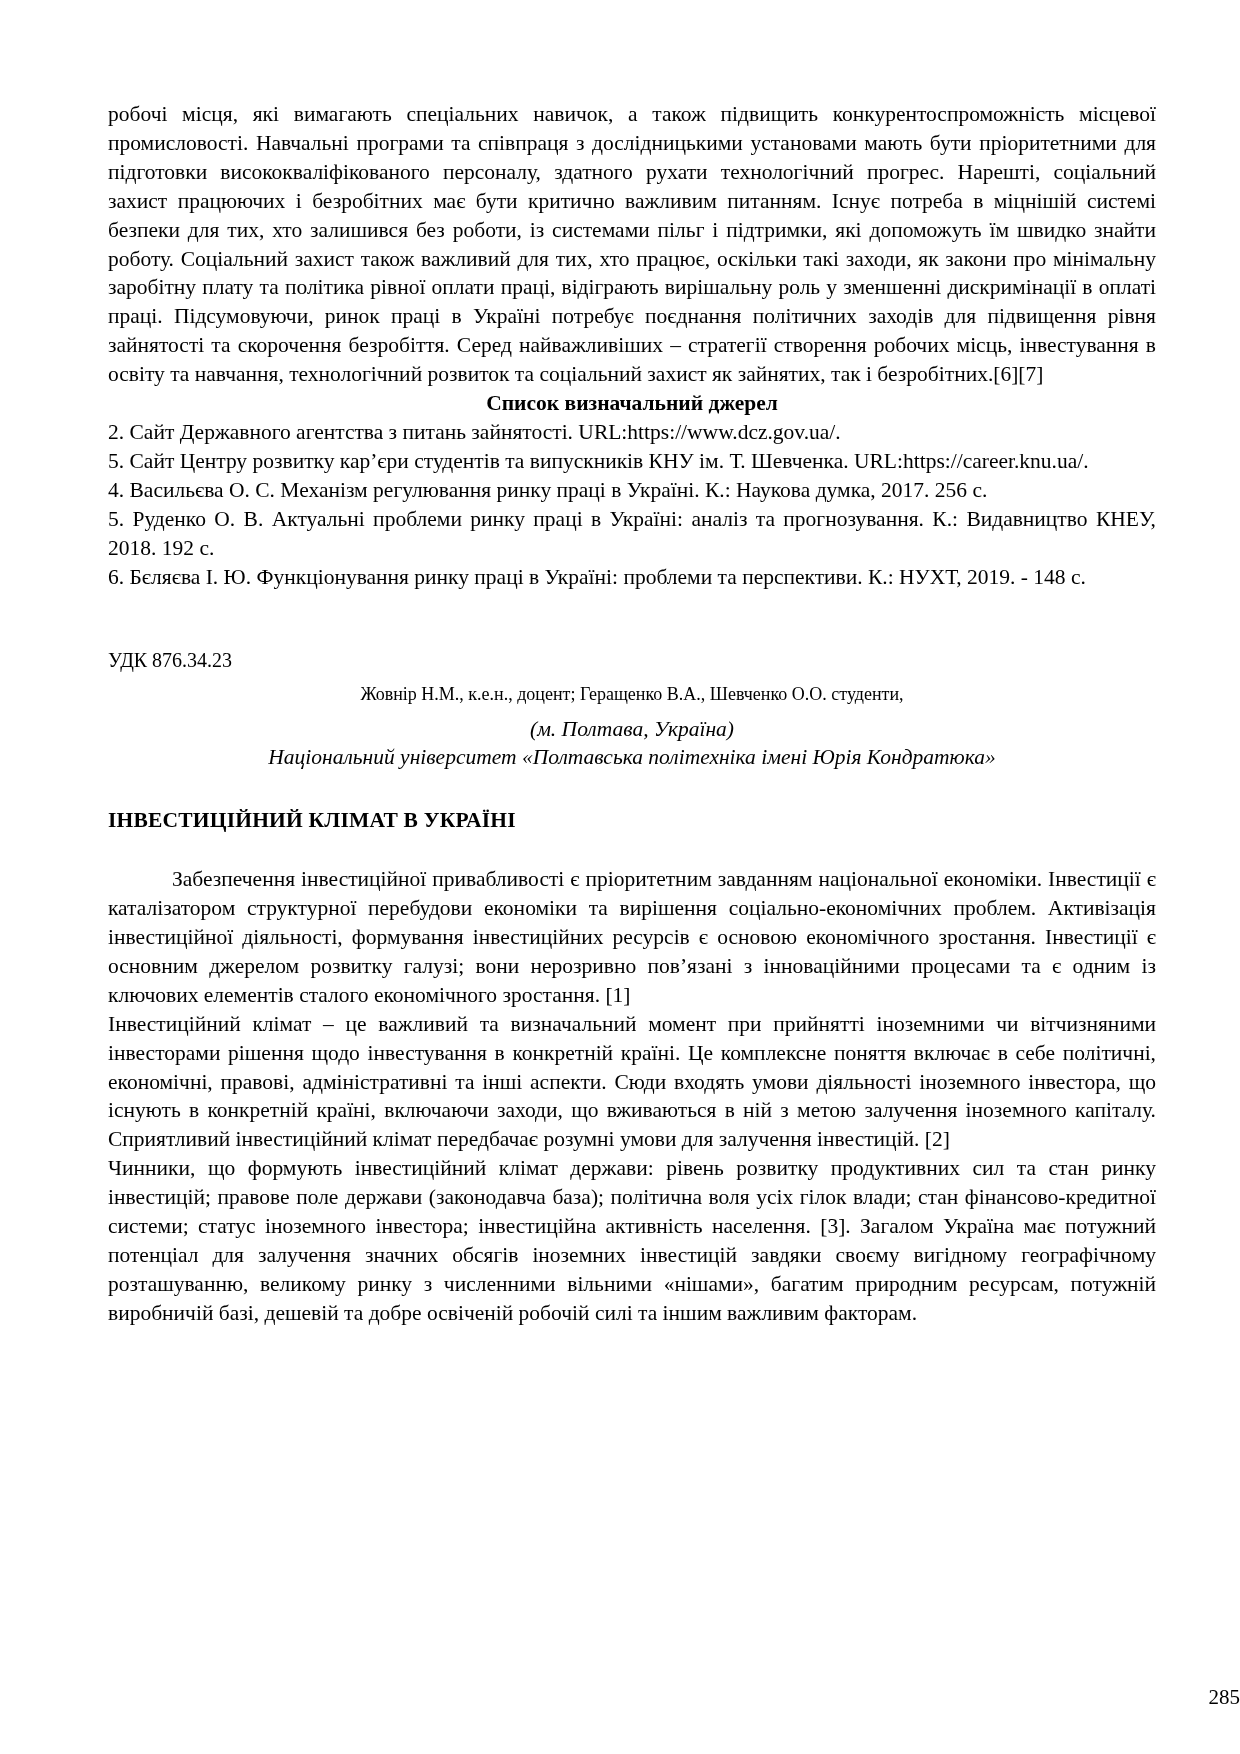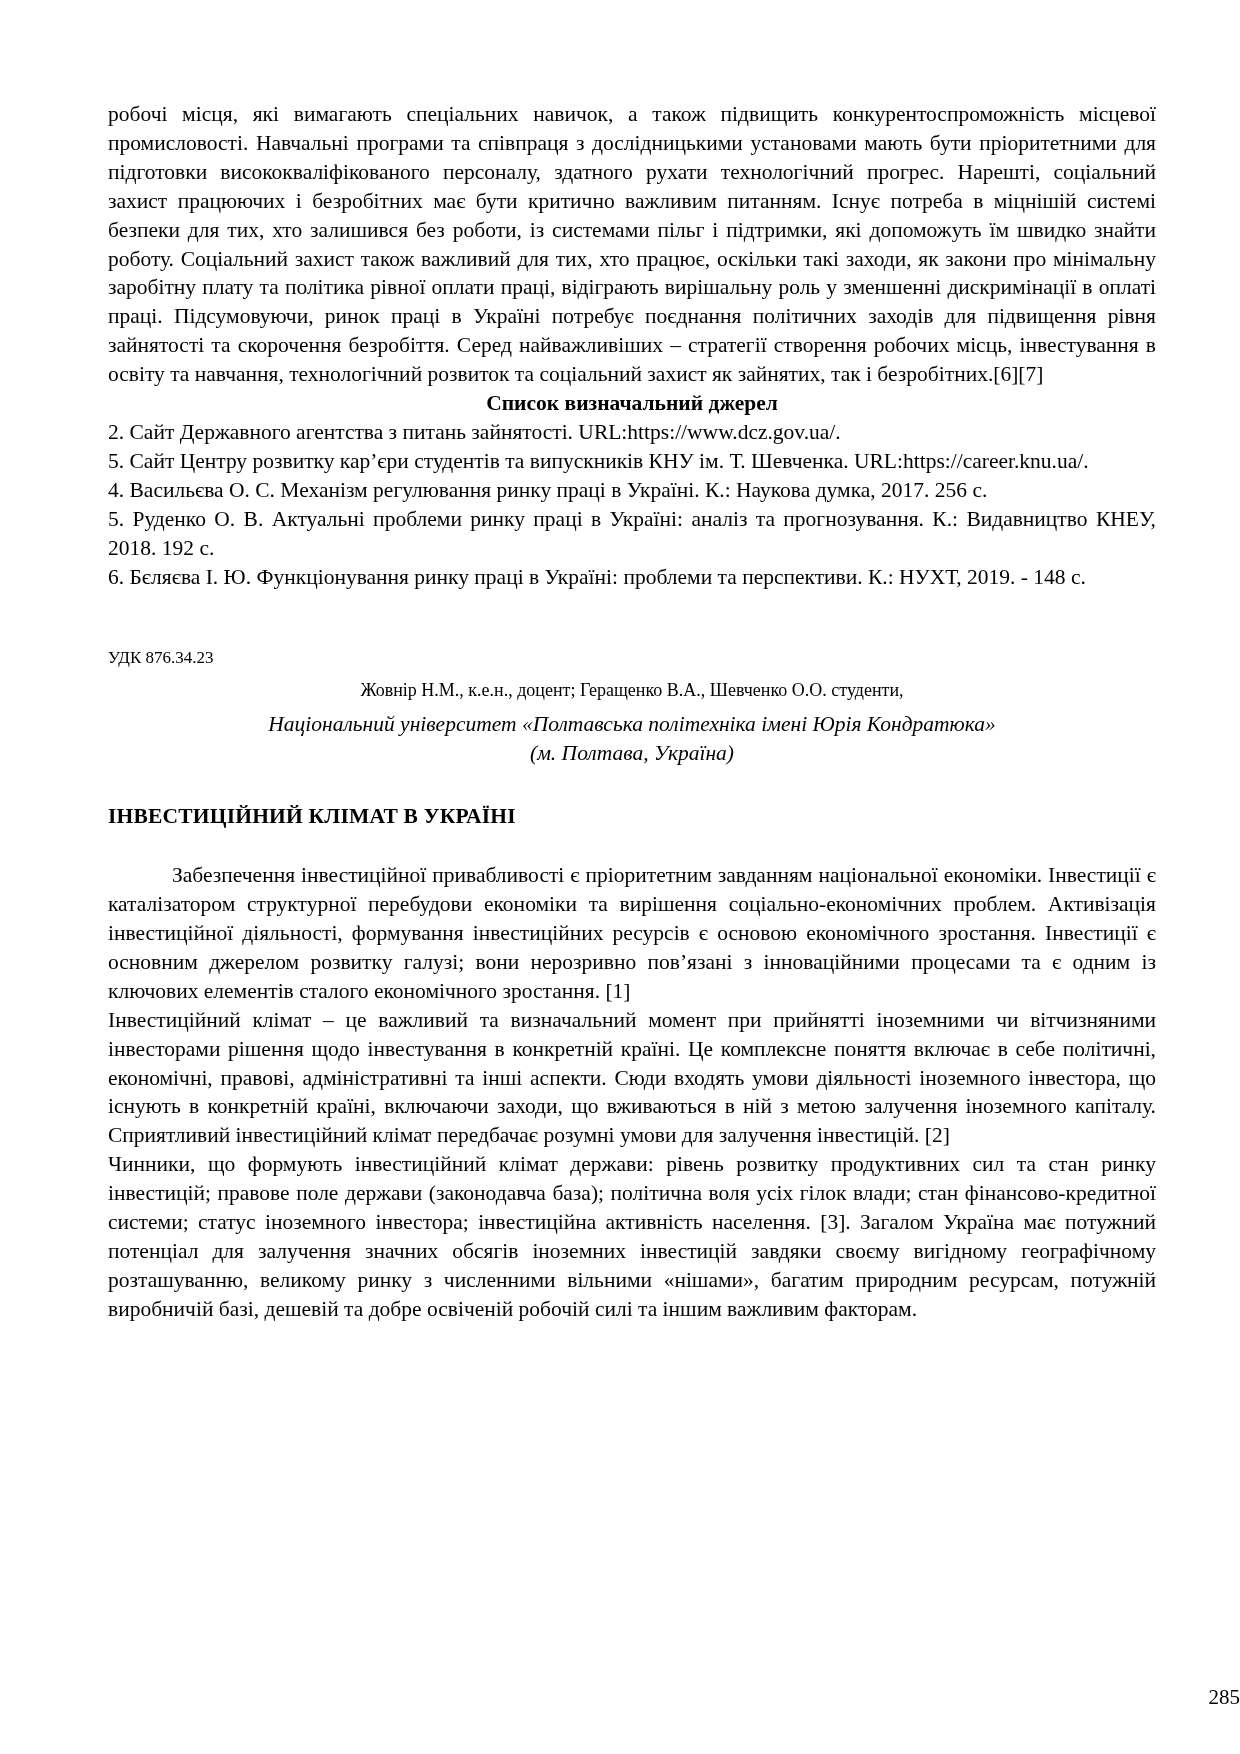--- a/index.html
+++ b/index.html
@@ -38,21 +38,21 @@
   .ref-item {
     font-size: 21.5px;
     line-height: 1.345;
     text-align: justify;
     margin: 0;
   }
   .gap-block {
     height: 56px;
   }
   .udk {
-    font-size: 17px;
+    font-size: 20px;
     line-height: 1.345;
     margin: 0;
     text-align: left;
   }
   .authors {
     text-align: center;
     font-size: 18px;
     line-height: 1.345;
     margin: 8px;
   }
@@ -95,22 +95,22 @@
     <p class="ref-item">5. Сайт Центру розвитку кар’єри студентів та випускників КНУ ім. Т. Шевченка. URL:https://career.knu.ua/.</p>
     <p class="ref-item">4. Васильєва О. С. Механізм регулювання ринку праці в Україні. К.: Наукова думка, 2017. 256 с.</p>
     <p class="ref-item">5. Руденко О. В. Актуальні проблеми ринку праці в Україні: аналіз та прогнозування.  К.: Видавництво КНЕУ, 2018. 192 с.</p>
     <p class="ref-item">6. Бєляєва І. Ю. Функціонування ринку праці в Україні: проблеми та перспективи. К.: НУХТ, 2019. - 148 с.</p>
   </div>
 
   <div class="gap-block"></div>
 
   <p class="udk">УДК 876.34.23</p>
   <p class="authors">Жовнір Н.М., к.е.н., доцент; Геращенко В.А., Шевченко О.О. студенти,</p>
+  <p class="affil">(м. Полтава, Україна)</p>
   <p class="affil">Національний університет «Полтавська політехніка імені Юрія Кондратюка»</p>
-  <p class="affil">(м. Полтава, Україна)</p>
 
   <p class="article-title">ІНВЕСТИЦІЙНИЙ КЛІМАТ В УКРАЇНІ</p>
 
   <p class="body-text indent">Забезпечення інвестиційної привабливості є пріоритетним завданням національної економіки. Інвестиції є каталізатором структурної перебудови економіки та вирішення соціально-економічних проблем. Активізація інвестиційної діяльності, формування інвестиційних ресурсів є основою економічного зростання. Інвестиції є основним джерелом розвитку галузі; вони нерозривно пов’язані з інноваційними процесами та є одним із ключових елементів сталого економічного зростання. [1]</p>
   <p class="body-text">Інвестиційний клімат – це важливий та визначальний момент при прийнятті іноземними чи вітчизняними інвесторами рішення щодо інвестування в конкретній країні. Це комплексне поняття включає в себе політичні, економічні, правові, адміністративні та інші аспекти. Сюди входять умови діяльності іноземного інвестора, що існують в конкретній країні, включаючи заходи, що вживаються в ній з метою залучення іноземного капіталу. Сприятливий інвестиційний клімат передбачає розумні умови для залучення інвестицій. [2]</p>
   <p class="body-text">Чинники, що формують інвестиційний клімат держави: рівень розвитку продуктивних сил та стан ринку інвестицій; правове поле держави (законодавча база); політична воля усіх гілок влади; стан фінансово-кредитної системи; статус іноземного інвестора; інвестиційна активність населення. [3]. Загалом Україна має потужний потенціал для залучення значних обсягів іноземних інвестицій завдяки своєму вигідному географічному розташуванню, великому ринку з численними вільними «нішами», багатим природним ресурсам, потужній виробничій базі, дешевій та добре освіченій робочій силі та іншим важливим факторам.</p>
 
   <div class="page-number">285</div>
 </div>
 

